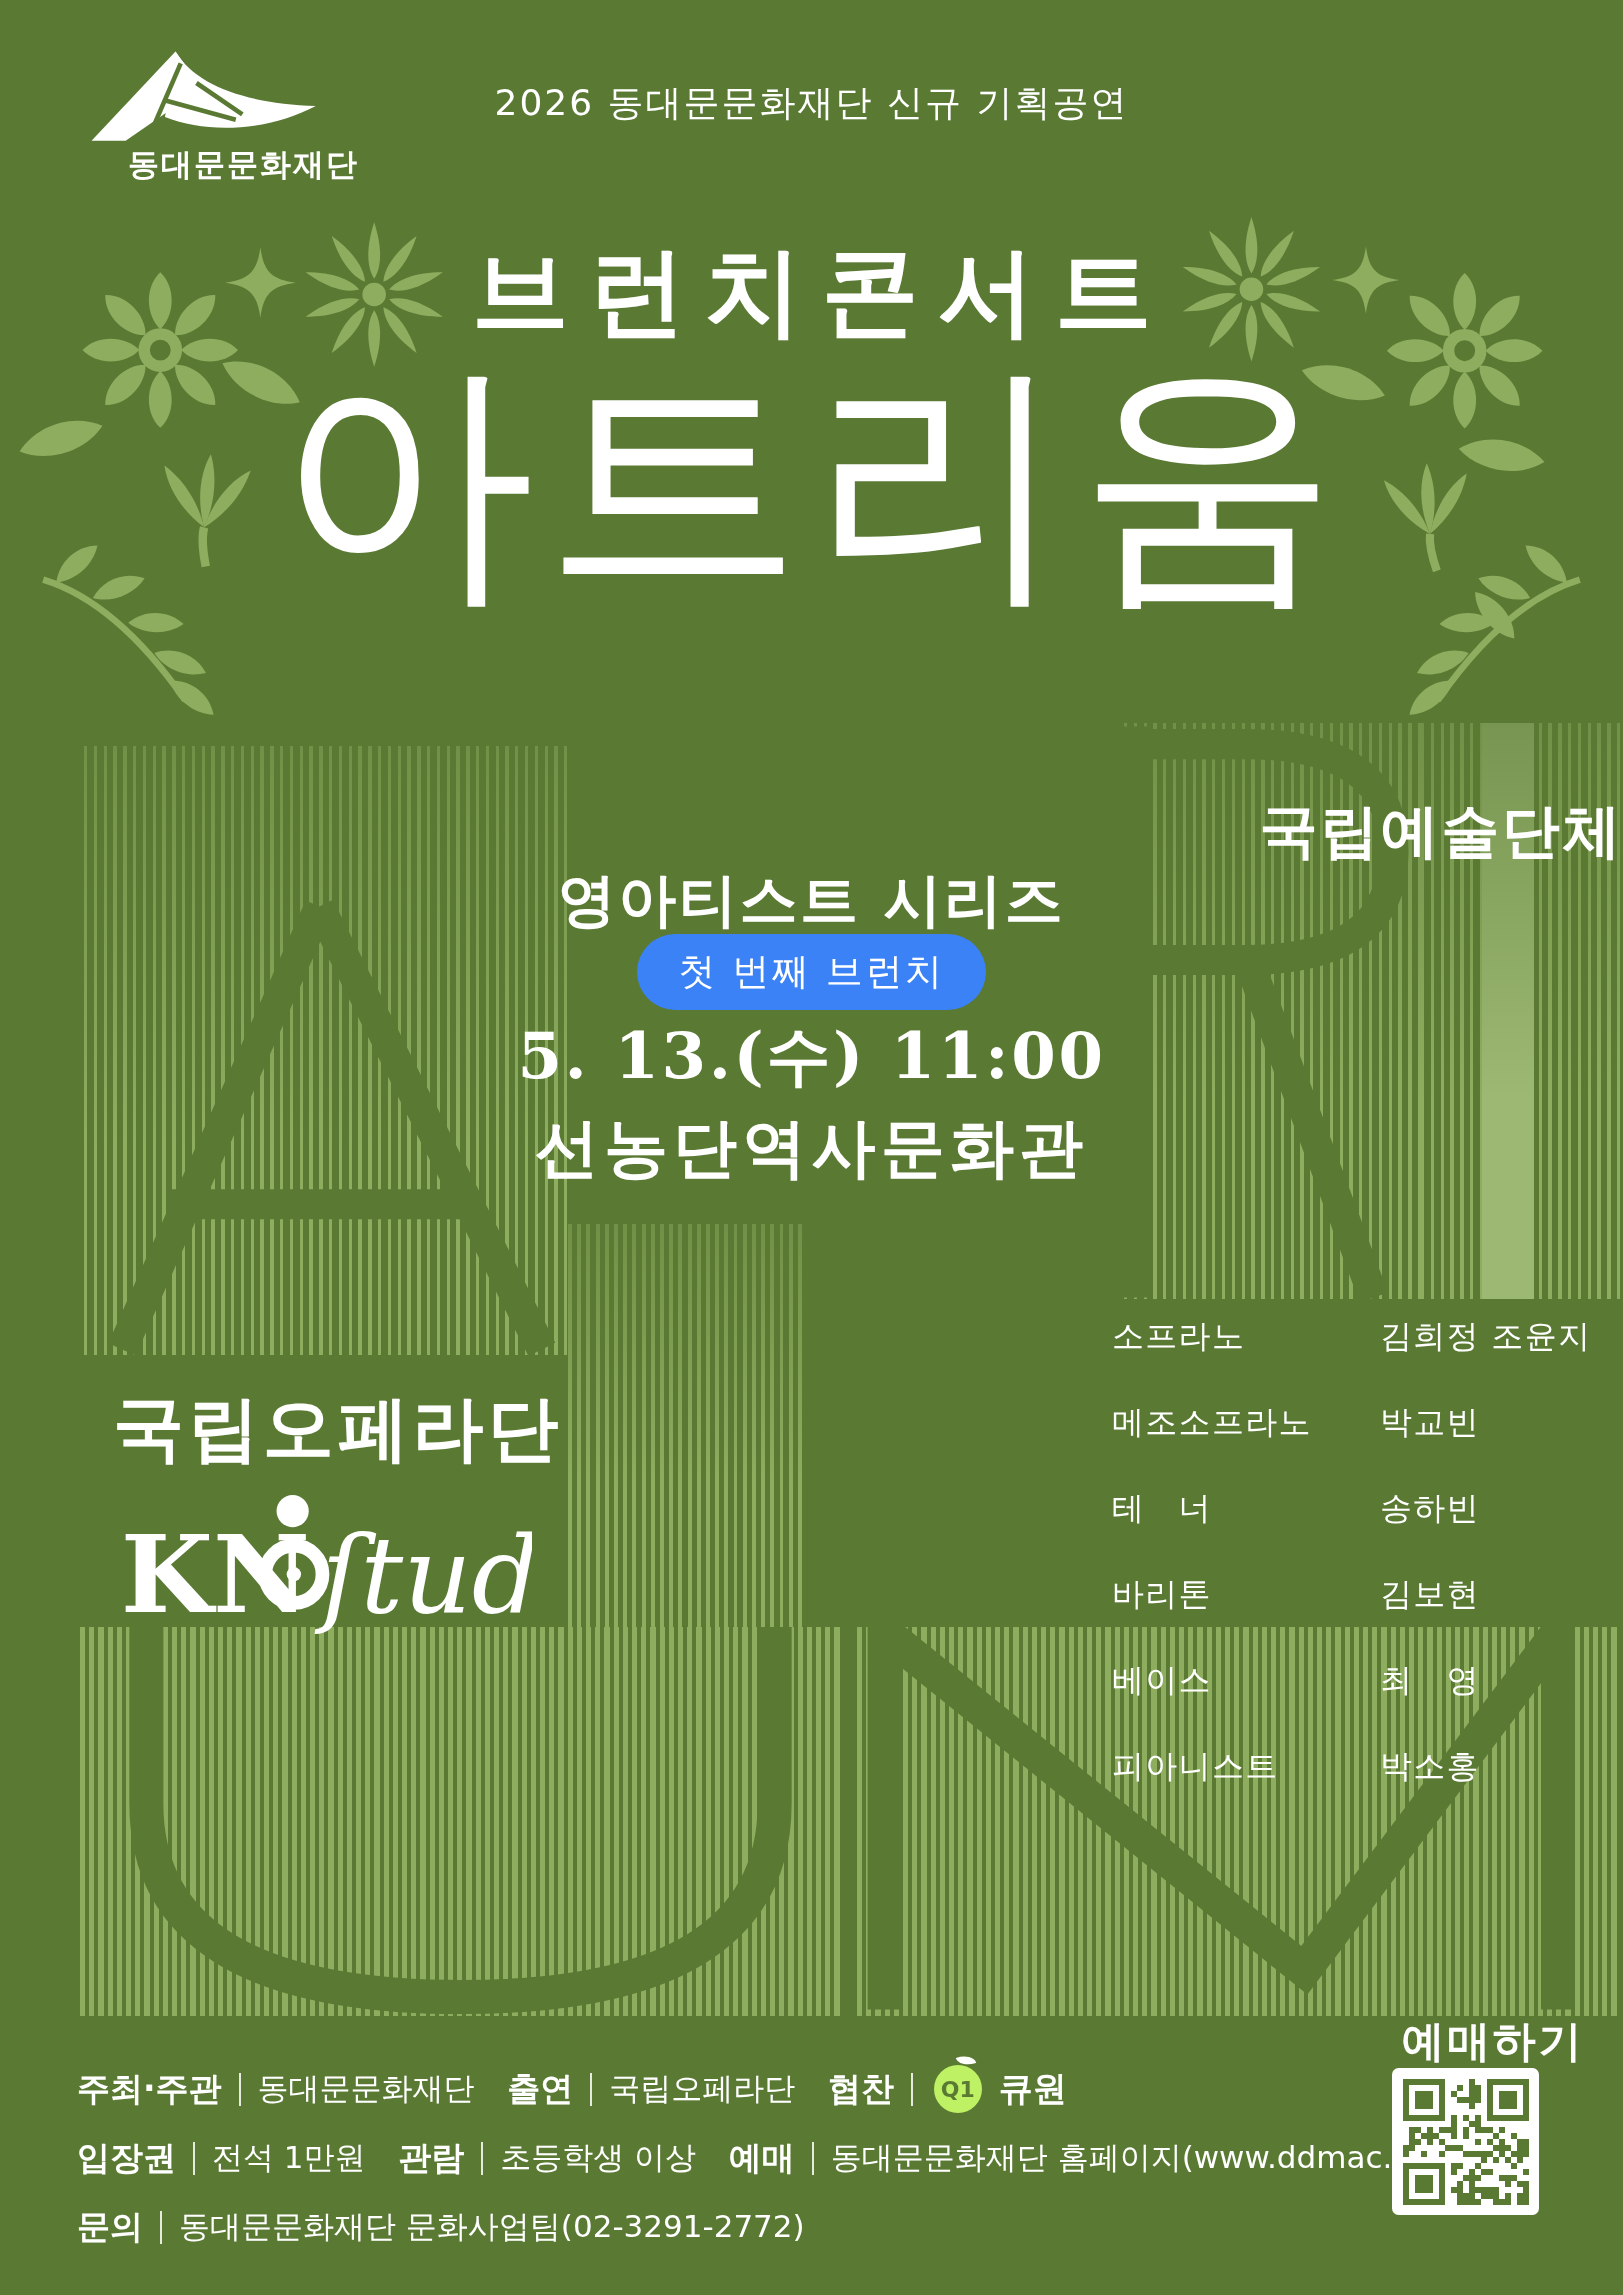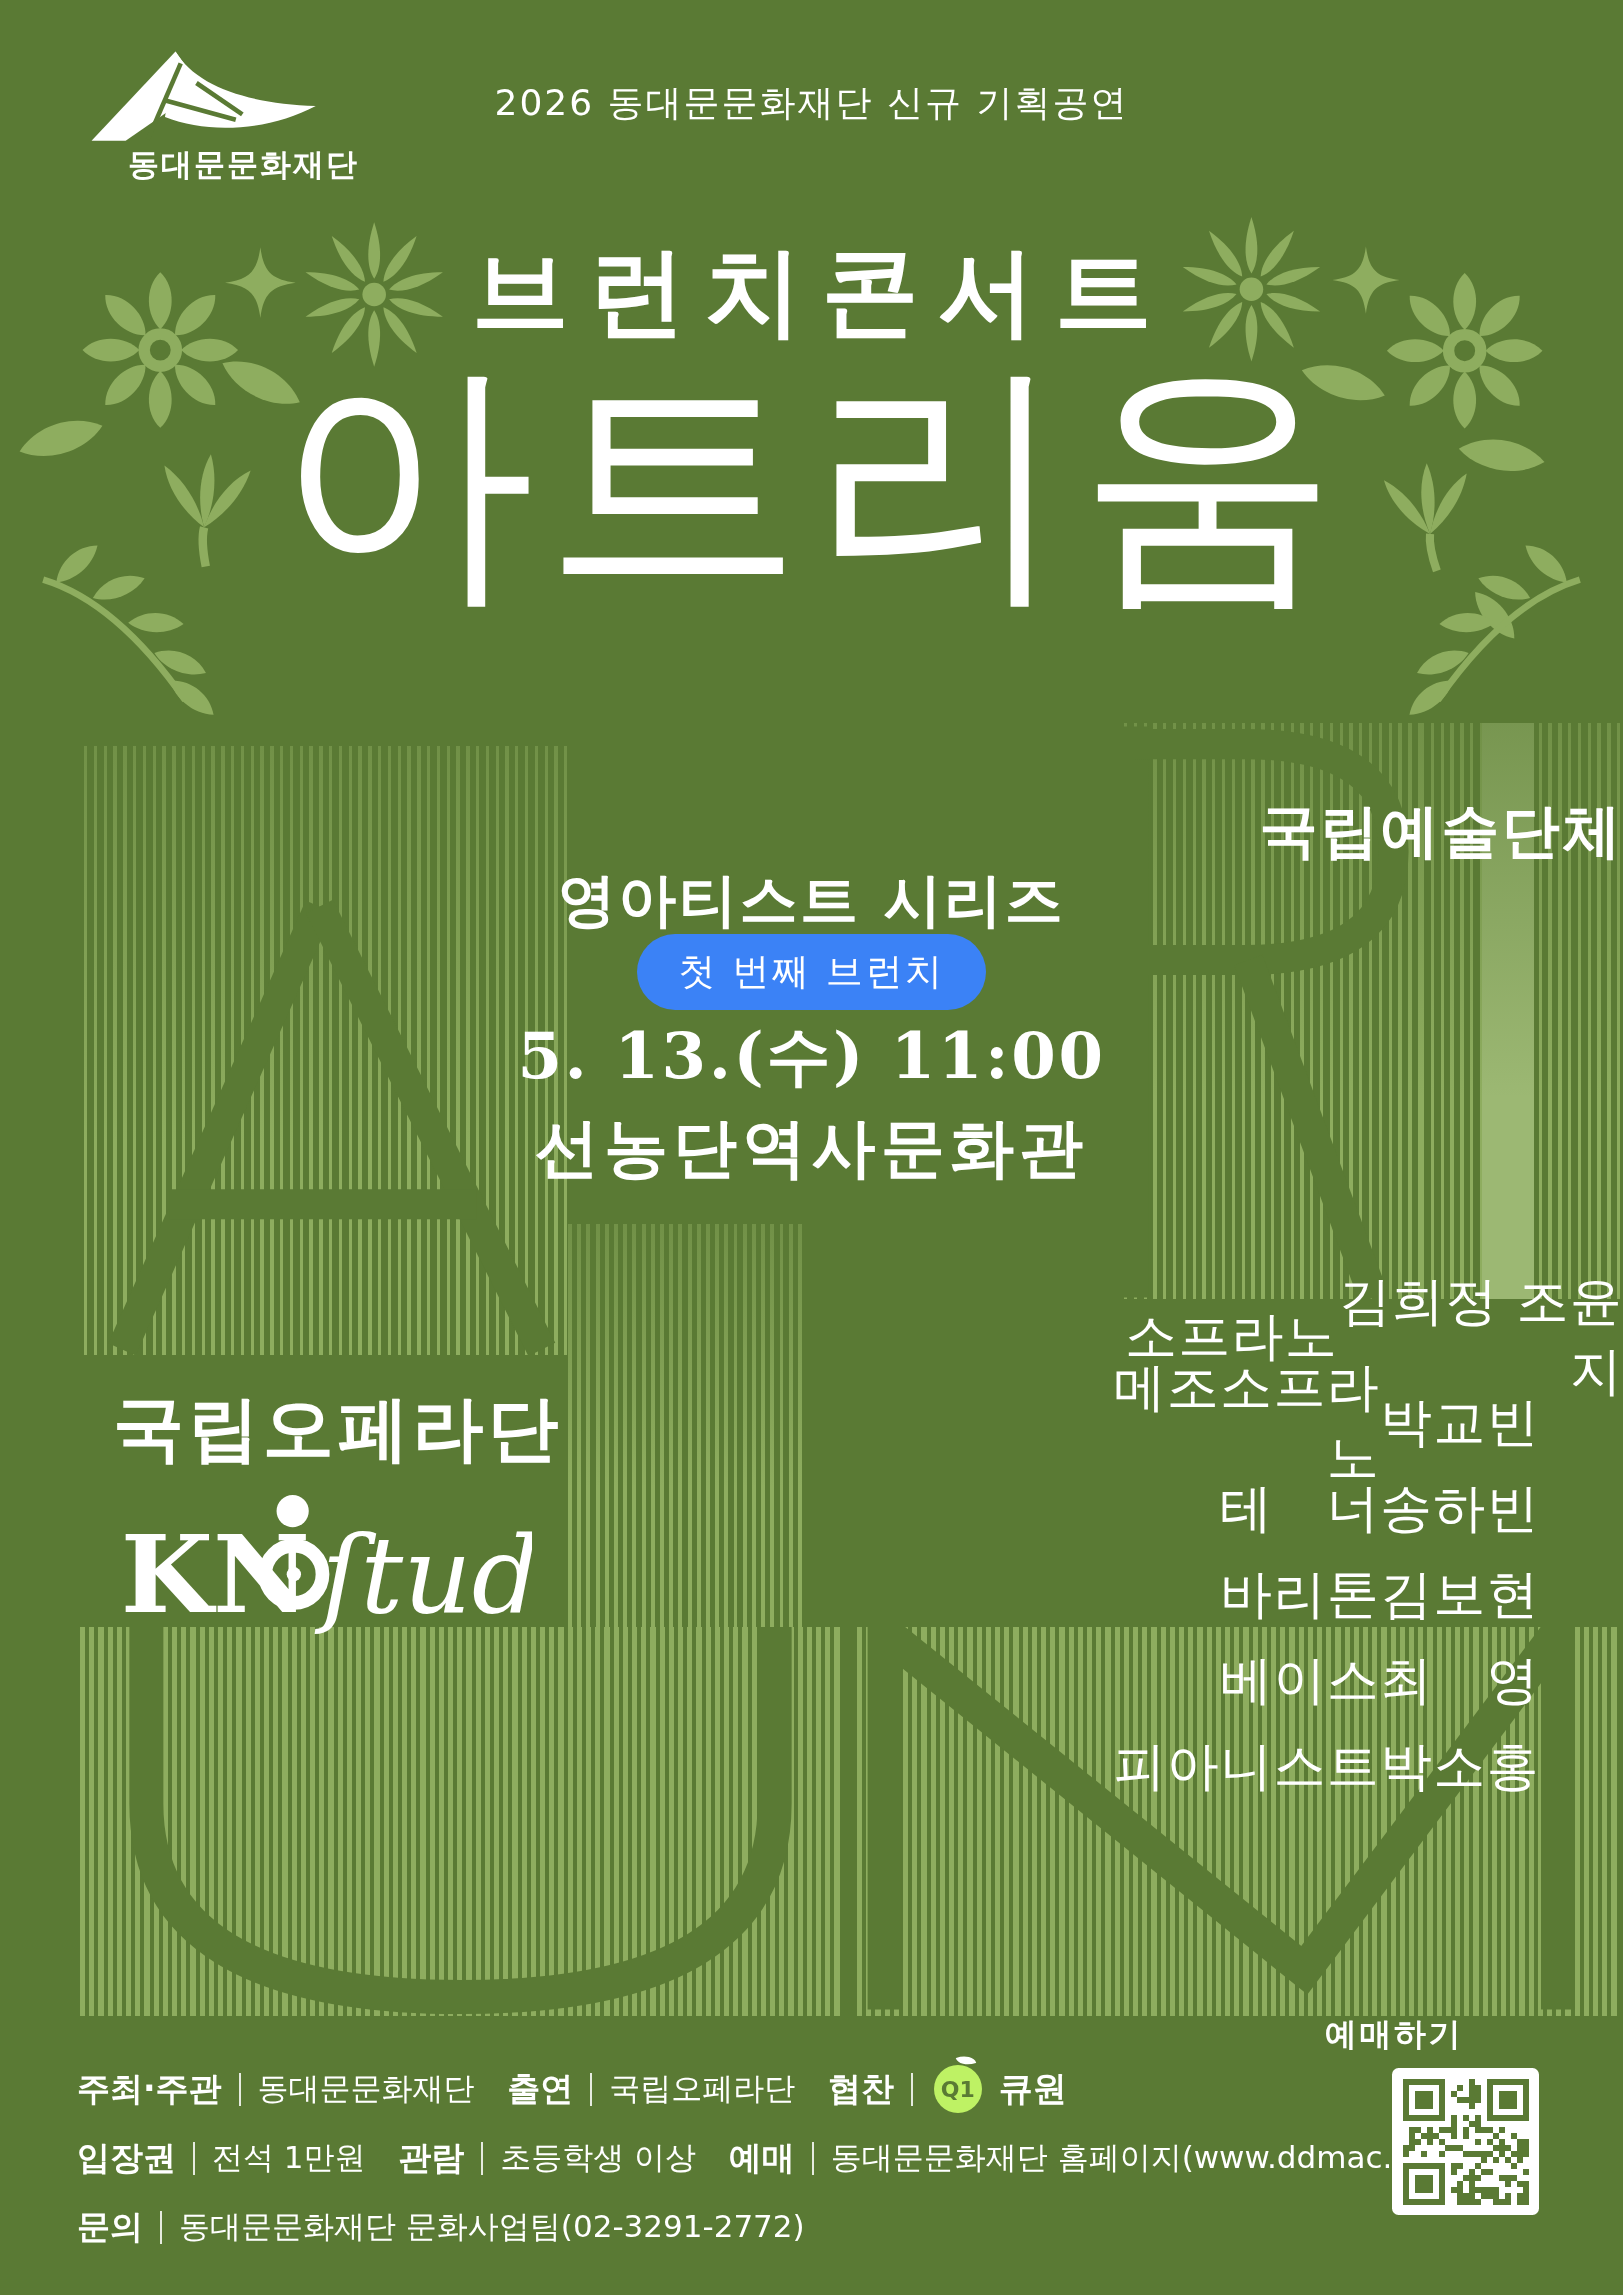--- a/index.html
+++ b/index.html
@@ -48,41 +48,41 @@
   .badge{display:inline-block; background:#3b82f6; border-radius:52px;
     padding:13px 41px; font-size:37px; letter-spacing:2.6px; color:#fff;}
   .datetime{top:1013px; font-size:64px; font-weight:bold; letter-spacing:2.6px; z-index:3;}
   .venue{top:1105px; font-size:64px; font-weight:bold; letter-spacing:5.2px; z-index:3;}
 
   
   .org-name{left:113px; top:1382px; font-size:71px; font-weight:800; letter-spacing:3.9px; z-index:3;}
   .kno-logo{left:113px; top:1480px; z-index:3;}
 
   
-  .cast{left:1112px; top:1294px; z-index:3; font-size:52px; letter-spacing:1.3px;text-align:right;}
+  .cast{left:1112px; top:1294px; z-index:3; font-size:32px; letter-spacing:1.3px;}
   .cast-row{display:flex; height:86px; align-items:center;}
   .cast-role{width:268px;}
   .cast-name{}
 
   
   .f-row{left:77px; height:52px; display:flex; align-items:center; gap:17px; z-index:3; white-space:nowrap;}
   .f-row1{top:2063px;} .f-row2{top:2132px;} .f-row3{top:2201px;}
   .f-label{font-size:33px; font-weight:bold;}
   .f-value{font-size:31px; margin-right:15.7px;}
   .sep{display:inline-block; width:2px; height:33px; background:rgba(255,255,255,.85);}
   .qone{position:relative; width:48px; height:48px; background:#bef264; border-radius:50%;
     display:flex; align-items:center; justify-content:center; margin-left:3.9px;}
   .qone-txt{color:#5a7a34; font-size:22px; font-weight:800;}
   .qone::after{content:""; position:absolute; top:-9.8px; left:23.6px; width:17.7px; height:11px;
     background:#fff; border-radius:0 100% 0 100%; transform:rotate(-18deg);}
   .qone-name{font-size:34px; font-weight:600;}
 
   
-  .booking-label{left:1276px; width:236px; top:2013px; text-align:center;
-    font-size:32px; font-weight:bold; letter-spacing:2.6px; z-index:3;}
+  .booking-label{left:1348px; width:236px; top:2013px; text-align:right;
+    font-size:43px; font-weight:bold; letter-spacing:2.6px; z-index:3;}
   .qr-box{left:1392px; top:2068px; width:147px; height:147px; background:#fff;
     border-radius:6.5px; z-index:3; display:flex; align-items:center; justify-content:center;}
 </style>
 </head>
 <body>
 
 <div class="poster">
 
   <div class="block block-a stripes-a fade">
     <svg width="484" height="609" viewBox="0 0 740 930">

